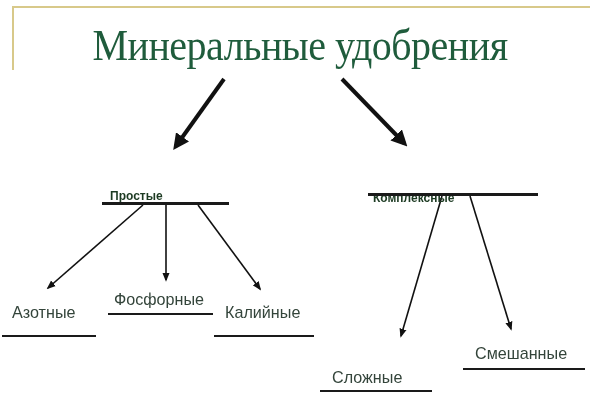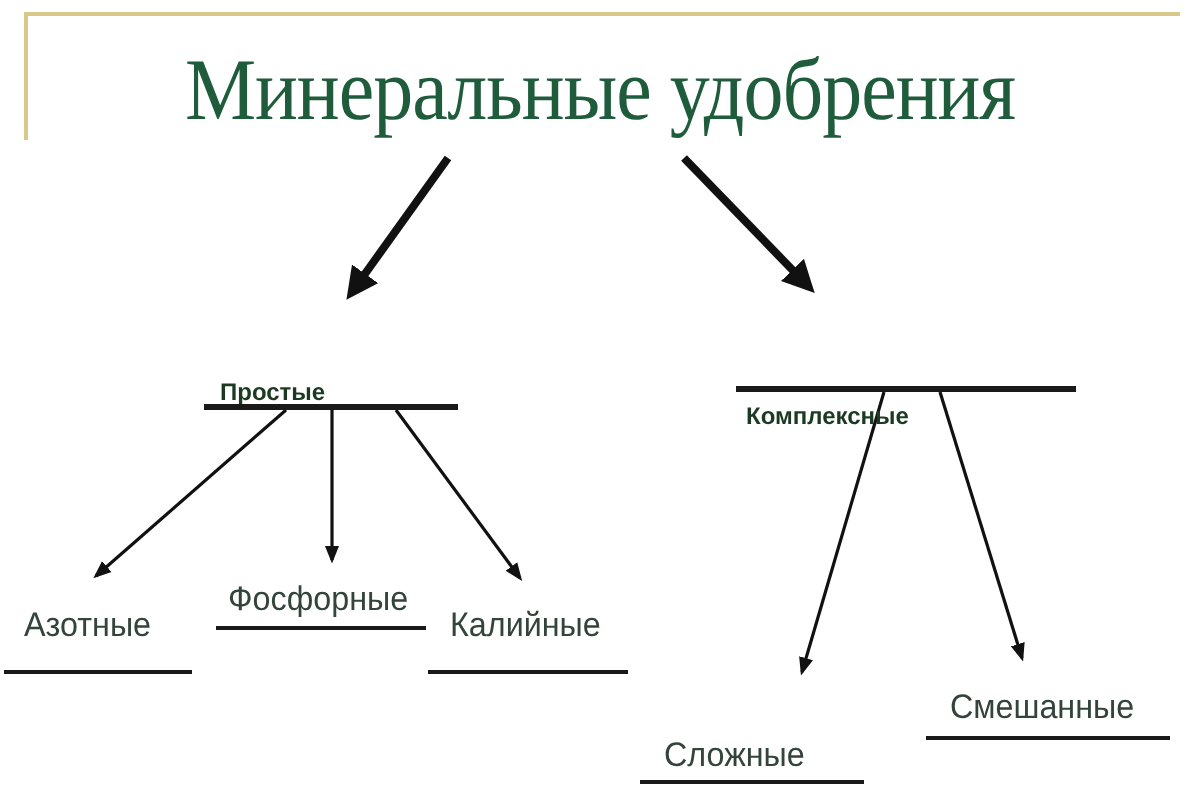--- a/index.html
+++ b/index.html
@@ -45,21 +45,21 @@
   <line x1="166" y1="205" x2="166" y2="280" stroke="#111" stroke-width="1.6" marker-end="url(#smallArrow)"></line>
   <line x1="198" y1="205" x2="260" y2="289" stroke="#111" stroke-width="1.6" marker-end="url(#smallArrow)"></line>
 
   <line x1="442" y1="196" x2="401" y2="336" stroke="#111" stroke-width="1.6" marker-end="url(#smallArrow)"></line>
   <line x1="470" y1="196" x2="511" y2="329" stroke="#111" stroke-width="1.6" marker-end="url(#smallArrow)"></line>
 </svg>
 
 <div class="sub" style="left:110px; top:160px;">Простые</div>
 <div class="uline thick" style="left:102px; top:202px; width:127px;"></div>
 
-<div class="sub" style="left:373px; top:172px;">Комплексные</div>
+<div class="sub" style="left:373px; top:162px;">Комплексные</div>
 <div class="uline thick" style="left:368px; top:193px; width:170px;"></div>
 
 <div class="leaf" style="left:12px; top:303px;">Азотные</div>
 <div class="uline" style="left:2px; top:335px; width:94px;"></div>
 
 <div class="leaf" style="left:114px; top:290px;">Фосфорные</div>
 <div class="uline" style="left:108px; top:313px; width:105px;"></div>
 
 <div class="leaf" style="left:225px; top:303px;">Калийные</div>
 <div class="uline" style="left:214px; top:335px; width:100px;"></div>

